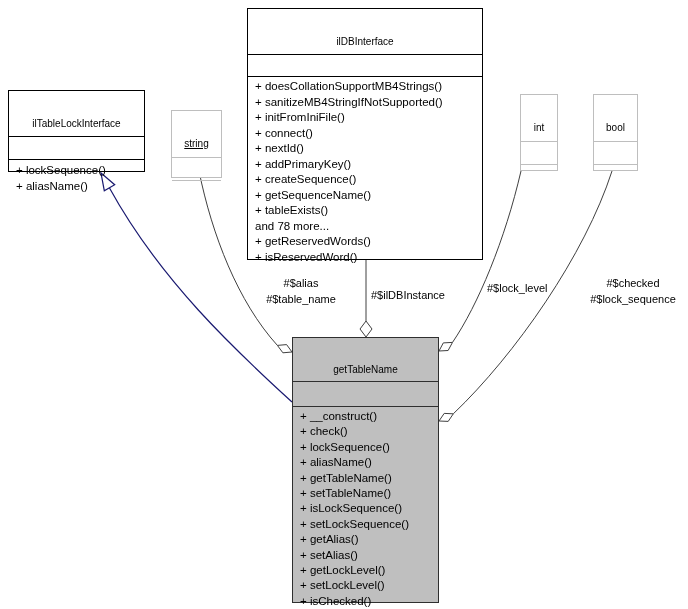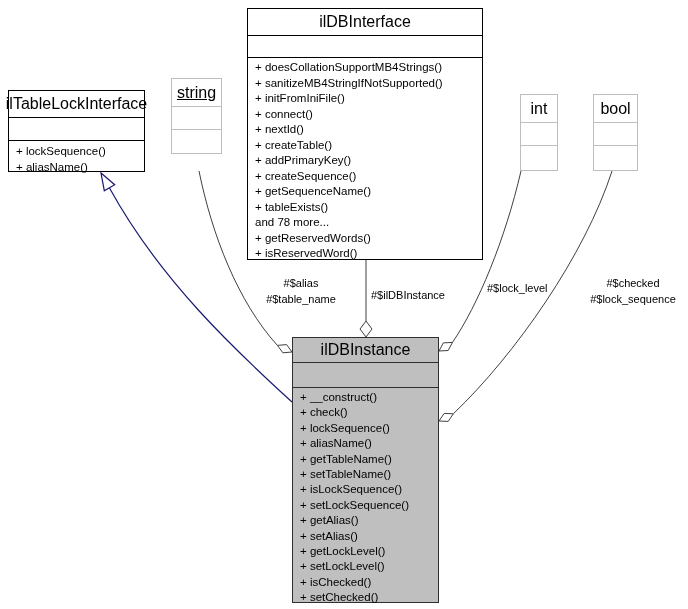--- a/index.html
+++ b/index.html
@@ -4,22 +4,22 @@
 <style>
   html,body{margin:0;padding:0;background:#ffffff;}
   #canvas{
     position:relative;width:688px;height:609px;background:#ffffff;overflow:hidden;
     font-family:"Liberation Sans","DejaVu Sans",sans-serif;color:#000;
   }
   #edge-layer{position:absolute;left:0;top:0;width:688px;height:609px;pointer-events:none;}
   .uml-box{position:absolute;box-sizing:border-box;background:#ffffff;border:1px solid #000;}
   .uml-box.weak{border-color:#bebebe;}
   .uml-box.highlight{background:#bfbfbf;border-color:#2f2f2f;}
-  .uml-title{box-sizing:border-box;text-align:center;font-size:16px;border-bottom:1px solid #000;
-             display:flex;align-items:center;justify-content:center;white-space:nowrap;}
+  .uml-title{box-sizing:border-box;text-align:center;font-size:10px;border-bottom:1px solid #000;
+             display:flex;align-items:center;justify-content:center;white-space:nowrap;margin-top:19px;}
   .weak .uml-title{border-color:#bebebe;}
   .highlight .uml-title{border-color:#2f2f2f;}
   .uml-empty{box-sizing:border-box;border-bottom:1px solid #000;}
   .weak .uml-empty{border-color:#bebebe;}
   .highlight .uml-empty{border-color:#2f2f2f;}
   ul.uml-methods{list-style:none;margin:0;padding:2px 4px 0 7px;font-size:11.5px;overflow:hidden;}
   ul.uml-methods li{white-space:nowrap;}
   .lh-ildb li{line-height:15.5px;}
   .lh-lock li{line-height:15.4px;}
   .lh-iface li{line-height:16px;}
@@ -56,36 +56,35 @@
 
   <div class="uml-box" style="left:8px;top:90px;width:137px;height:82px;">
     <div class="uml-title" style="height:27px;">ilTableLockInterface</div>
     <div class="uml-empty" style="height:23px;"></div>
     <ul class="uml-methods lh-iface">
         <li>+ lockSequence()</li>
         <li>+ aliasName()</li>
       </ul>
   </div>
 
-  <div class="uml-box weak" style="left:171px;top:78px;width:51px;height:76px;text-decoration:underline;">
+  <div class="uml-box weak" style="left:171px;top:110px;width:51px;height:68px;text-decoration:underline;">
     <div class="uml-title" style="height:28px;">string</div>
     <div class="uml-empty" style="height:23px;"></div>
     <div></div>
   </div>
 
   <div class="uml-box" style="left:247px;top:8px;width:236px;height:252px;">
     <div class="uml-title" style="height:27px;">ilDBInterface</div>
     <div class="uml-empty" style="height:22px;"></div>
     <ul class="uml-methods lh-ildb">
         <li>+ doesCollationSupportMB4Strings()</li>
         <li>+ sanitizeMB4StringIfNotSupported()</li>
         <li>+ initFromIniFile()</li>
         <li>+ connect()</li>
         <li>+ nextId()</li>
-        <li>+ createTable()</li>
         <li>+ addPrimaryKey()</li>
         <li>+ createSequence()</li>
         <li>+ getSequenceName()</li>
         <li>+ tableExists()</li>
         <li>and 78 more...</li>
         <li>+ getReservedWords()</li>
         <li>+ isReservedWord()</li>
       </ul>
   </div>
 
@@ -95,21 +94,21 @@
     <div></div>
   </div>
 
   <div class="uml-box weak" style="left:593px;top:94px;width:45px;height:77px;">
     <div class="uml-title" style="height:28px;">bool</div>
     <div class="uml-empty" style="height:23px;"></div>
     <div></div>
   </div>
 
   <div class="uml-box highlight" style="left:292px;top:337px;width:147px;height:266px;">
-    <div class="uml-title" style="height:25px;">ilDBInstance</div>
+    <div class="uml-title" style="height:25px;">getTableName</div>
     <div class="uml-empty" style="height:25px;"></div>
     <ul class="uml-methods lh-lock">
         <li>+ __construct()</li>
         <li>+ check()</li>
         <li>+ lockSequence()</li>
         <li>+ aliasName()</li>
         <li>+ getTableName()</li>
         <li>+ setTableName()</li>
         <li>+ isLockSequence()</li>
         <li>+ setLockSequence()</li>

